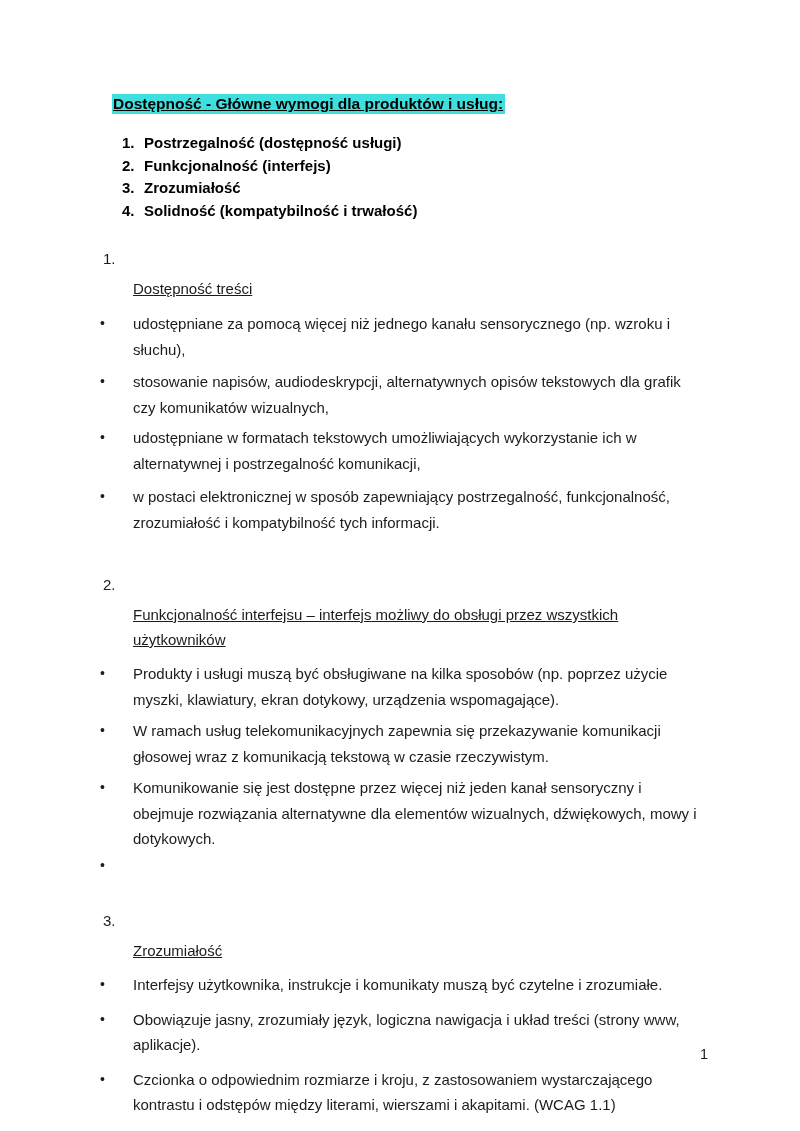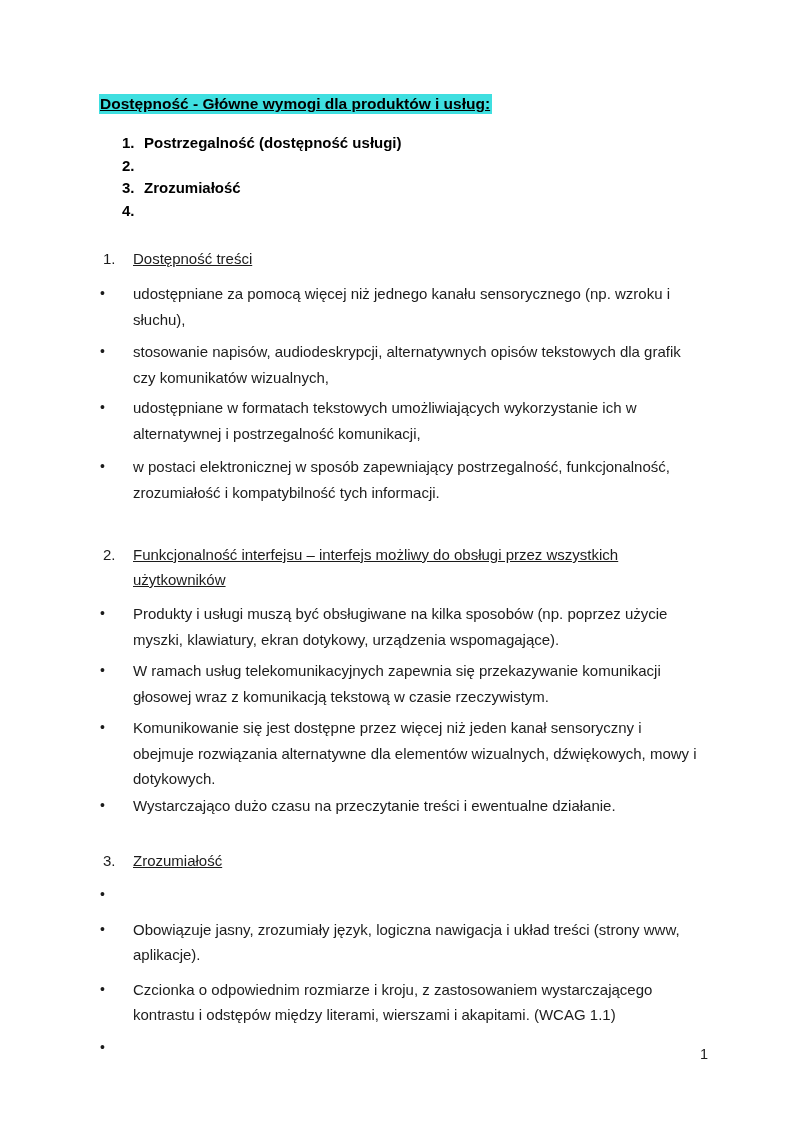--- a/index.html
+++ b/index.html
@@ -6,38 +6,38 @@
   .doc{
     position:relative;
     width:800px;height:1131px;
     background:#ffffff;
     font-family:"Liberation Sans","DejaVu Sans",sans-serif;
     color:#1c1c1c;
     overflow:hidden;
     box-sizing:border-box;
     padding:93px 95px 0 95px;
   }
-  .title-wrap{margin:0 0 0 4px;}
+  .title-wrap{margin:0 0 0 17px;}
   .title{
     display:inline;
     font-size:15.5px;
     font-weight:bold;
     text-decoration:underline;
     line-height:22px;
     padding:1px 2px 2px 1px;
     color:#000;
   }
   .overview{margin:17px 0 0 27px;}
   .ov-item{display:flex;line-height:22.5px;font-weight:bold;font-size:15px;color:#000;}
   .ov-num{width:22px;flex:0 0 auto;}
   .ov-label{flex:0 1 auto;}
   .section{margin:0;}
   .sec-heading{display:flex;margin-left:8px;line-height:25px;font-size:15px;}
   .sec-heading .sec-num{width:30px;flex:0 0 auto;}
-  .sec-heading .sec-text{max-width:560px;text-decoration:underline;}
+  .sec-heading .sec-text{max-width:560px;text-decoration:underline;margin-top:30px;}
   .sec1{margin-top:24px;}
   .sec2{margin-top:37px;}
   .sec3{margin-top:30px;}
   .bullet-row{display:flex;margin-left:5px;line-height:25.5px;font-size:15px;}
   .dot{width:33px;flex:0 0 auto;font-size:14px;}
   .btxt{flex:0 1 auto;max-width:578px;}
   .mt10{margin-top:10px;}
   .mt9{margin-top:9px;}
   .mt8{margin-top:8px;}
   .mt7{margin-top:7px;}
@@ -59,27 +59,29 @@
     <span class="title" style="background-color: rgb(63, 223, 224);">Dostępność - Główne wymogi dla produktów i usług:</span>
   </div>
 
   <div class="overview">
     <div class="ov-item">
       <span class="ov-num">1.</span>
       <span class="ov-label">Postrzegalność (dostępność usługi)</span>
     </div>
     <div class="ov-item">
       <span class="ov-num">2.</span>
+      <span class="ov-label">Funkcjonalność (interfejs)</span>
     </div>
     <div class="ov-item">
       <span class="ov-num">3.</span>
       <span class="ov-label">Zrozumiałość</span>
     </div>
     <div class="ov-item">
       <span class="ov-num">4.</span>
+      <span class="ov-label">Solidność (kompatybilność i trwałość)</span>
     </div>
   </div>
 
   <div class="section">
     <div class="sec-heading sec1">
       <span class="sec-num">1.</span>
       <span class="sec-text">Dostępność treści</span>
     </div>
     <div class="bullet-row mt10">
       <span class="dot">•</span>
@@ -111,31 +113,31 @@
     <div class="bullet-row mt6">
       <span class="dot">•</span>
       <span class="btxt">W ramach usług telekomunikacyjnych zapewnia się przekazywanie komunikacji głosowej wraz z komunikacją tekstową w czasie rzeczywistym.</span>
     </div>
     <div class="bullet-row mt6">
       <span class="dot">•</span>
       <span class="btxt">Komunikowanie się jest dostępne przez więcej niż jeden kanał sensoryczny i obejmuje rozwiązania alternatywne dla elementów wizualnych, dźwiękowych, mowy i dotykowych.</span>
     </div>
     <div class="bullet-row tight">
       <span class="dot">•</span>
-      <span class="btxt">Wystarczająco dużo czasu na przeczytanie treści i ewentualne działanie.</span>
     </div>
   </div>
 
   <div class="section">
     <div class="sec-heading sec3">
       <span class="sec-num">3.</span>
       <span class="sec-text">Zrozumiałość</span>
     </div>
     <div class="bullet-row mt9">
       <span class="dot">•</span>
+      <span class="btxt">Interfejsy użytkownika, instrukcje i komunikaty muszą być czytelne i zrozumiałe.</span>
     </div>
     <div class="bullet-row mt9">
       <span class="dot">•</span>
       <span class="btxt">Obowiązuje jasny, zrozumiały język, logiczna nawigacja i układ treści (strony www, aplikacje).</span>
     </div>
     <div class="bullet-row mt9">
       <span class="dot">•</span>
       <span class="btxt">Czcionka o odpowiednim rozmiarze i kroju, z zastosowaniem wystarczającego kontrastu i odstępów między literami, wierszami i akapitami. (WCAG 1.1)</span>
     </div>
     <div class="bullet-row mt7">

